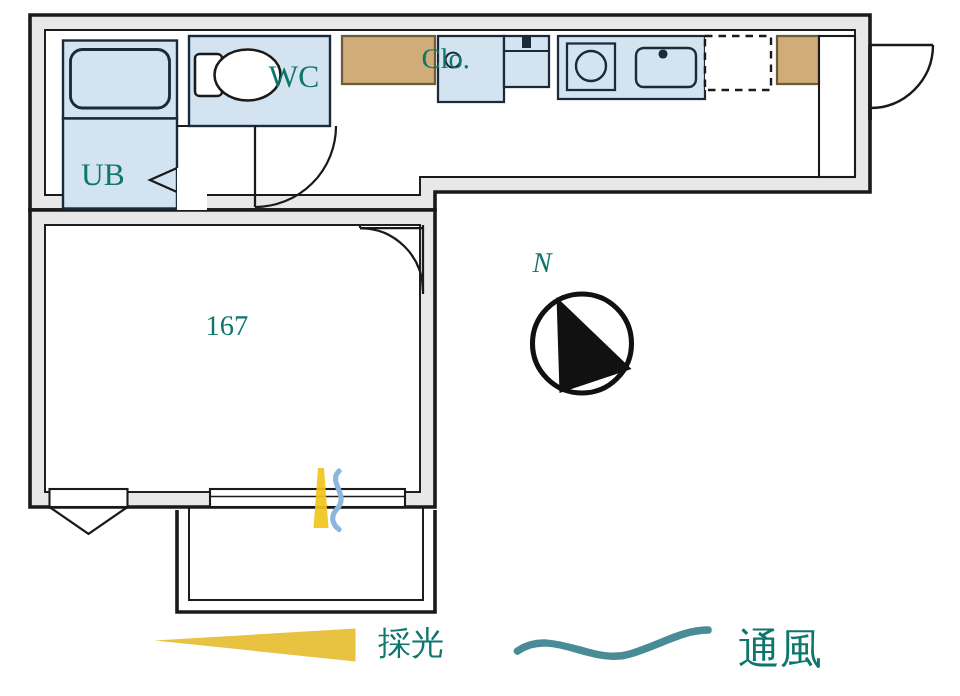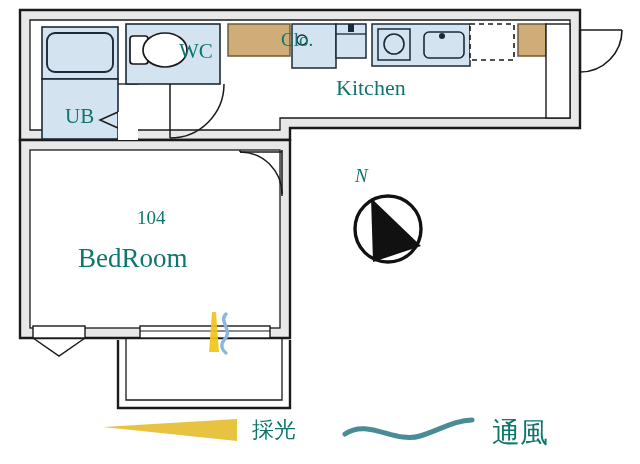--- a/index.html
+++ b/index.html
@@ -26,21 +26,21 @@
   }
   .lbl {
     position: absolute;
     font-family: "Liberation Serif", serif;
     color: #0f766e;
     white-space: nowrap;
     line-height: 1;
   }
   .lbl-kitchen { font-size: 22px; left: 336px; top: 77px; }
   .lbl-wc { font-size: 21px; left: 179px; top: 41px; }
-  .lbl-ub { font-size: 21px; left: 54px; top: 106px; margin-left: 11px; }
+  .lbl-ub { font-size: 21px; left: 54px; top: 106px; }
   .lbl-clo { font-size: 19px; left: 233px; top: 30px; margin-left: 48px; }
   .lbl-roomno { font-size: 19px; left: 137px; top: 208px; }
   .lbl-bedroom { font-size: 27px; left: 78px; top: 245px; }
   .lbl-n { font-size: 19px; left: 355px; top: 166px; font-style: italic; }
   .lbl-daylight { font-size: 22px; left: 252px; top: 419px; font-family: "DejaVu Sans", sans-serif; text-align: center; }
   .lbl-vent { font-size: 28px; left: 492px; top: 419px; font-family: "DejaVu Sans", sans-serif; }
 </style>
 </head>
 <body>
 
@@ -140,23 +140,21 @@
       <circle cx="388" cy="229" r="33" fill="#ffffff" stroke="#111111" stroke-width="3.4"></circle>
       <path d="M371 198 L421 246 L373 262 Z" fill="#111111"></path>
     </g>
 
     <g>
       <path d="M103 427 L237 419 L237 441 Z" fill="#e8c341"></path>
       <path d="M345 434 C 368 418, 395 444, 420 436 C 440 430, 455 420, 472 420" fill="none" stroke="#4a8c95" stroke-width="5" stroke-linecap="round"></path>
     </g>
   </svg>
 
-  <div class="lbl lbl-kitchen">Kitchen</div>
   <div class="lbl lbl-wc">WC</div>
   <div class="lbl lbl-ub">UB</div>
   <div class="lbl lbl-clo">Clo.</div>
-  <div class="lbl lbl-roomno">104</div>
-  <div class="lbl lbl-bedroom">BedRoom</div>
+  <div class="lbl lbl-roomno">167</div>
   <div class="lbl lbl-n">N</div>
   <div class="lbl lbl-daylight">採光</div>
   <div class="lbl lbl-vent">通風</div>
 
 </div>
 
 </body></html>

